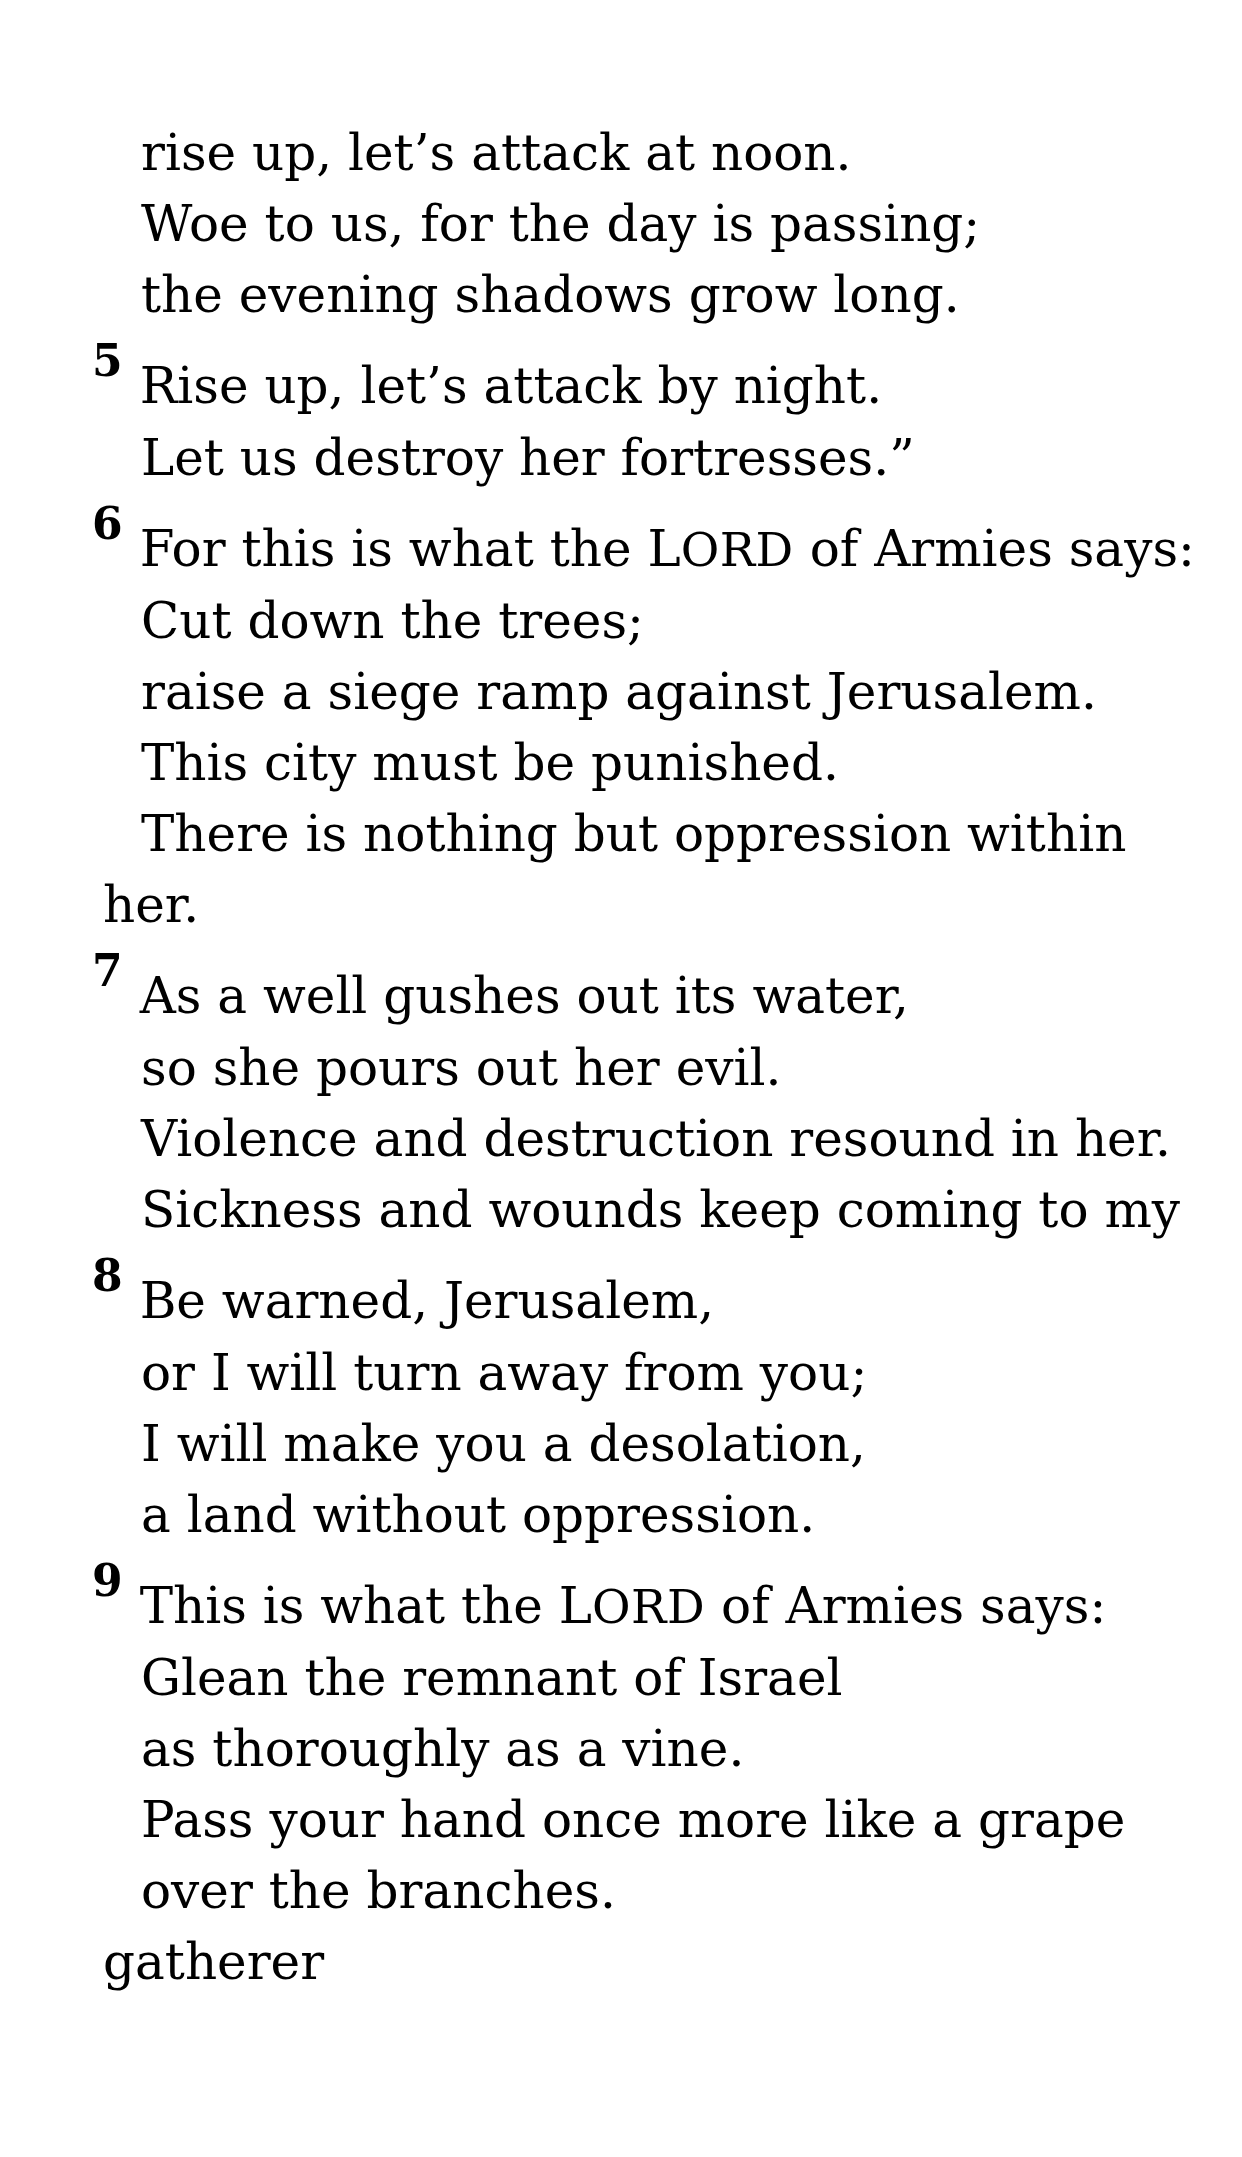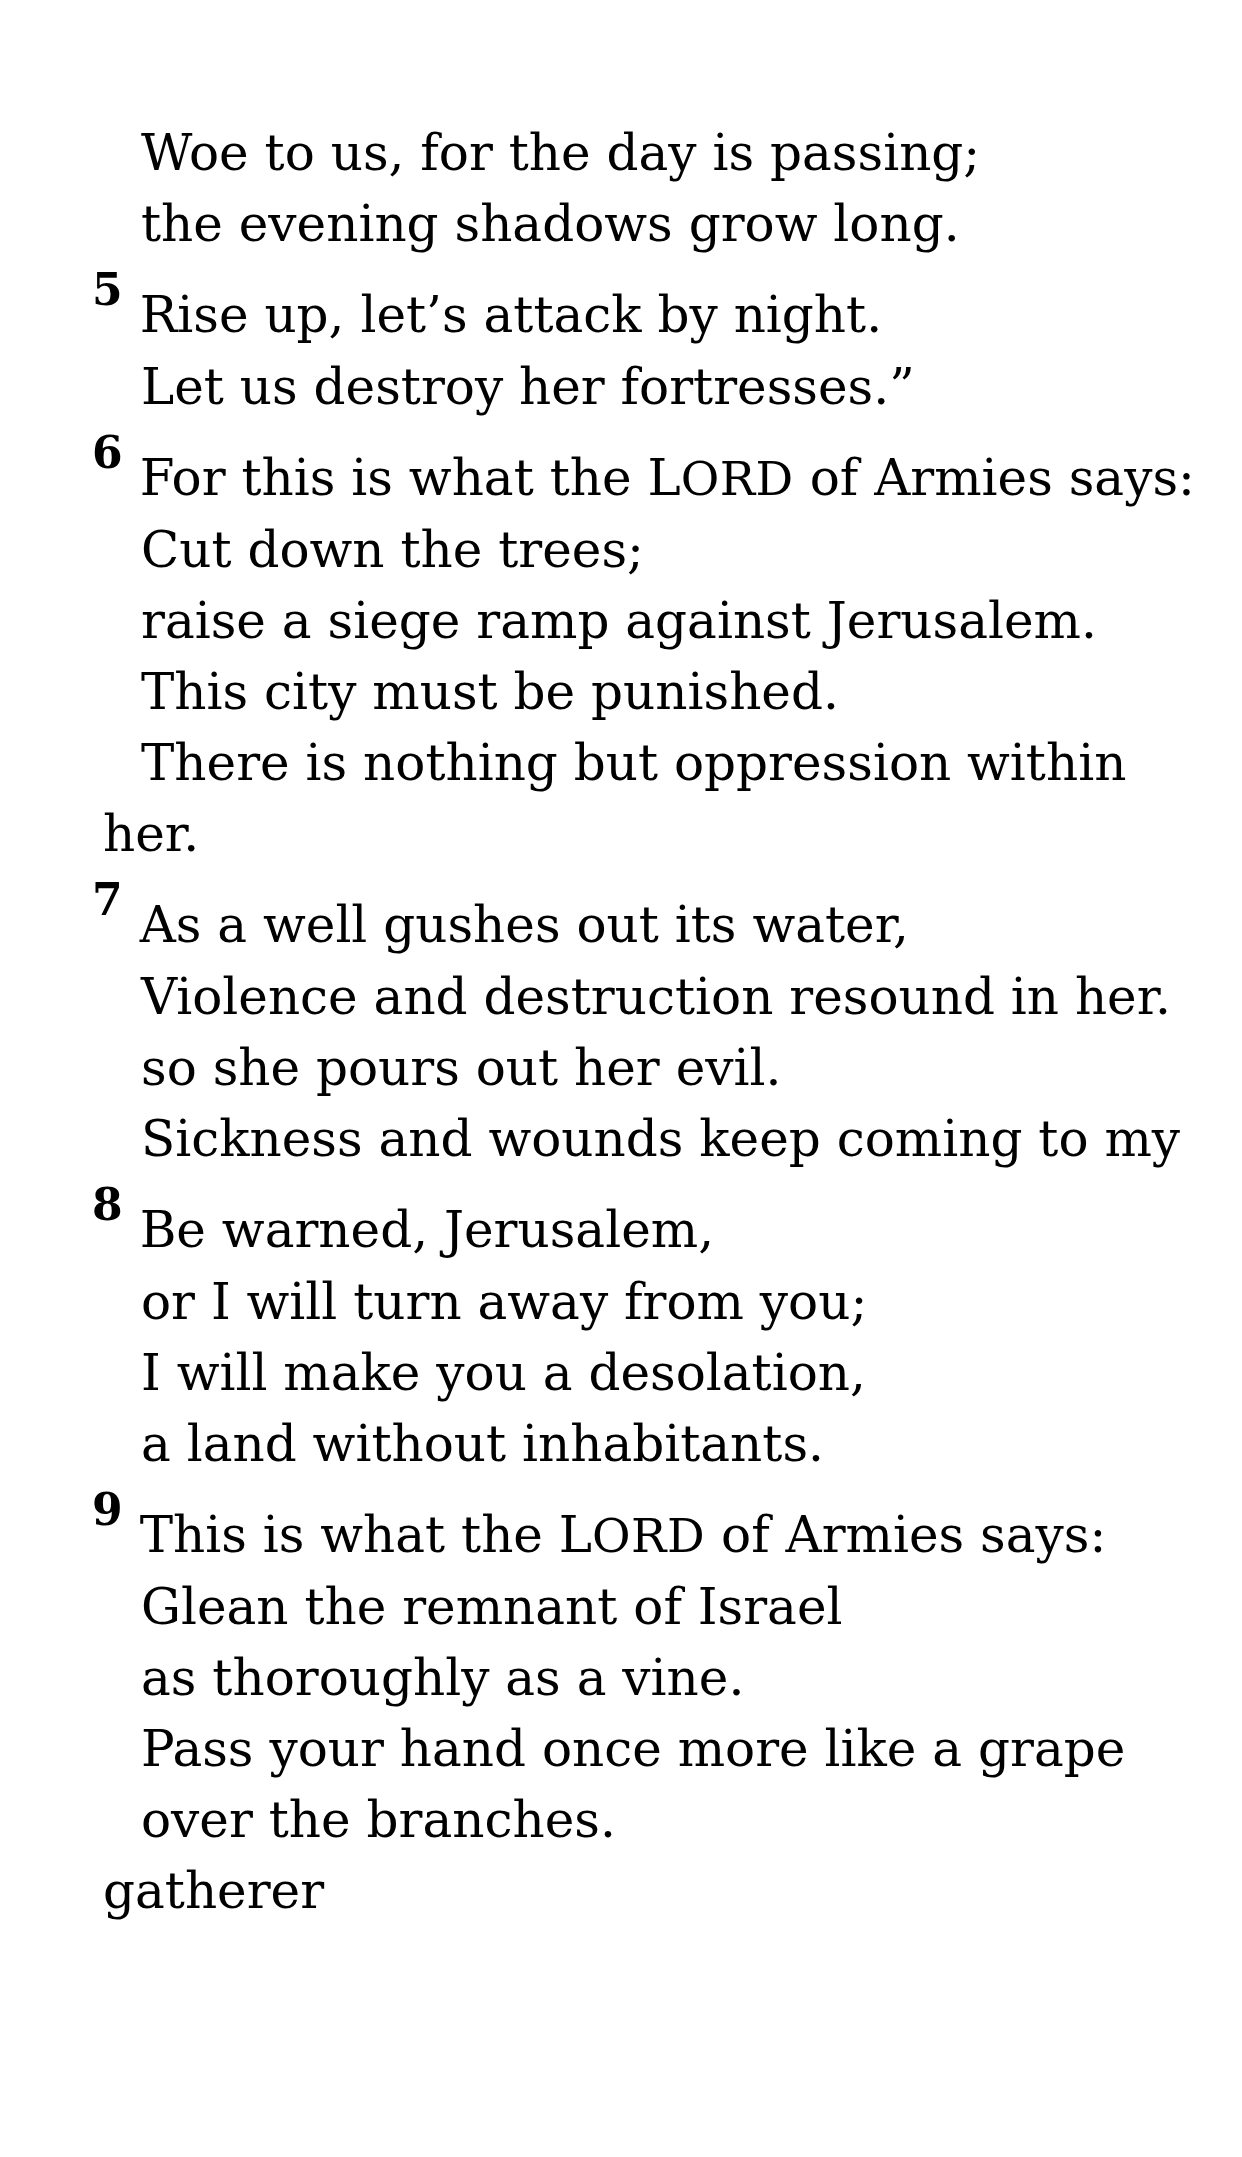--- a/index.html
+++ b/index.html
@@ -42,38 +42,39 @@
   .sc-rest {
     font-size: 47px;
     letter-spacing: 0.5px;
   }
 </style>
 </head>
 <body>
 
 <div class="passage">
   <div id="lines">
+      <div class="line poem">rise up, let’s attack at noon.</div>
       <div class="line poem">Woe to us, for the day is passing;</div>
       <div class="line poem">the evening shadows grow long.</div>
       <div class="line verse"><span class="vnum">5</span>Rise up, let’s attack by night.</div>
       <div class="line poem">Let us destroy her fortresses.”</div>
       <div class="line verse"><span class="vnum">6</span>For this is what the <span>L<span class="sc-rest">ORD</span></span> of Armies says:</div>
       <div class="line poem">Cut down the trees;</div>
       <div class="line poem">raise a siege ramp against Jerusalem.</div>
       <div class="line poem">This city must be punished.</div>
       <div class="line poem">There is nothing but oppression within</div>
       <div class="line wrap">her.</div>
       <div class="line verse"><span class="vnum">7</span>As a well gushes out its water,</div>
+      <div class="line poem">so she pours out her evil.</div>
       <div class="line poem">Violence and destruction resound in her.</div>
-      <div class="line poem">so she pours out her evil.</div>
       <div class="line poem">Sickness and wounds keep coming to my</div>
       <div class="line verse"><span class="vnum">8</span>Be warned, Jerusalem,</div>
       <div class="line poem">or I will turn away from you;</div>
       <div class="line poem">I will make you a desolation,</div>
-      <div class="line poem">a land without inhabitants.</div>
+      <div class="line poem">a land without oppression.</div>
       <div class="line verse"><span class="vnum">9</span>This is what the <span>L<span class="sc-rest">ORD</span></span> of Armies says:</div>
       <div class="line poem">Glean the remnant of Israel</div>
       <div class="line poem">as thoroughly as a vine.</div>
       <div class="line poem">Pass your hand once more like a grape</div>
       <div class="line poem">over the branches.</div>
       <div class="line wrap">gatherer</div>
     </div>
 </div>
 
 </body></html>

